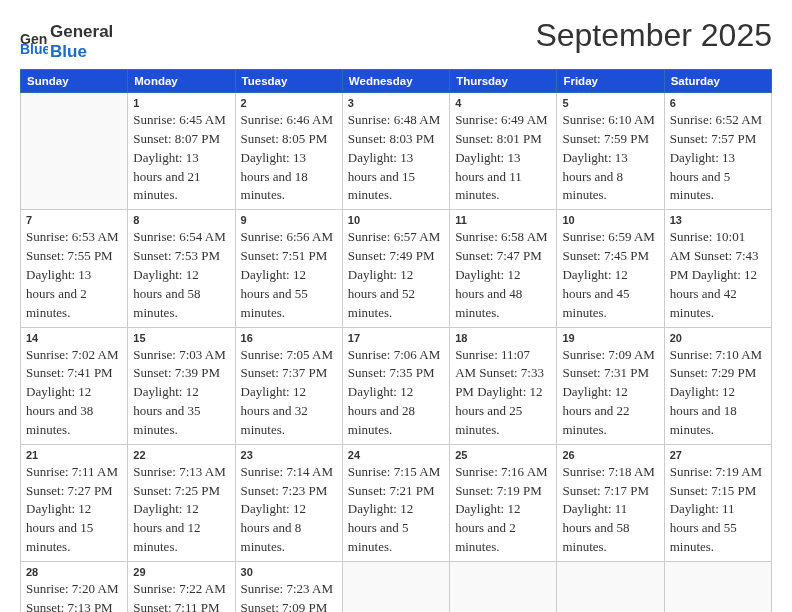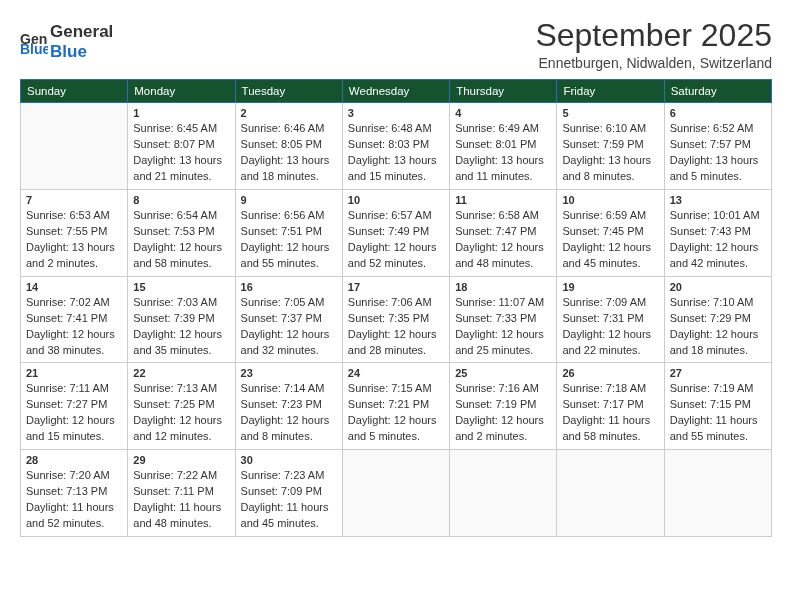--- a/index.html
+++ b/index.html
@@ -46,24 +46,24 @@
       font-size: 14px;
       color: #444;
       margin-top: 2px;
     }
     .calendar {
       width: 100%;
       border-collapse: collapse;
       table-layout: fixed;
     }
     .calendar th {
-      background: #14532d;
+      background: #1d4ed8;
       color: #fff;
       font-size: 11.5px;
-      font-weight: normal;
+      font-weight: bold;
       padding: 5px 6px;
       text-align: left;
       border: 1px solid #2a6db5;
     }
     .calendar td {
       border: 1px solid #ccc;
       vertical-align: top;
       padding: 4px 5px;
       font-size: 9.2px;
       color: #333;
@@ -74,23 +74,24 @@
       background: #f9f9f9;
     }
     .day-num {
       font-size: 11px;
       font-weight: bold;
       color: #333;
       margin-bottom: 2px;
       display: block;
     }
     .day-info {
-      font-size: 11px;
+      font-size: 13px;
       line-height: 1.45;
       color: #333;
+      font-family: Liberation Serif, serif;
     }
   </style>
 </head>
 <body>
 
 <div class="page">
   <div class="header">
     <div class="logo">
       <svg class="logo-icon" viewBox="0 0 32 32" width="38" height="38">
         <rect x="0" y="0" width="32" height="32" fill="none"></rect>
@@ -98,21 +99,20 @@
         <text x="0" y="18" font-size="16" font-weight="bold" fill="#333" font-family="Arial">General</text>
         <text x="0" y="30" font-size="16" font-weight="bold" fill="#1a6bcc" font-family="Arial">Blue</text>
       </svg>
       <div style="display:flex;flex-direction:column;line-height:1.15;">
         <span style="font-size:17px;font-weight:bold;color:#333;">General</span>
         <span style="font-size:17px;font-weight:bold;color:#1a6bcc;">Blue</span>
       </div>
     </div>
     <div class="title-section">
       <div class="month-title">September 2025</div>
-      <div class="subtitle">Ennetburgen, Nidwalden, Switzerland</div>
     </div>
   </div>
 
   <table class="calendar">
     <thead>
       <tr>
       <th>Sunday</th>
           <th>Monday</th>
           <th>Tuesday</th>
           <th>Wednesday</th>

